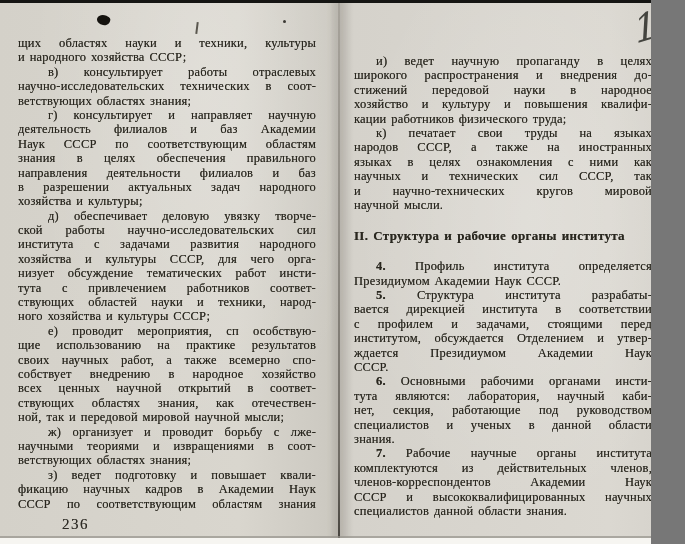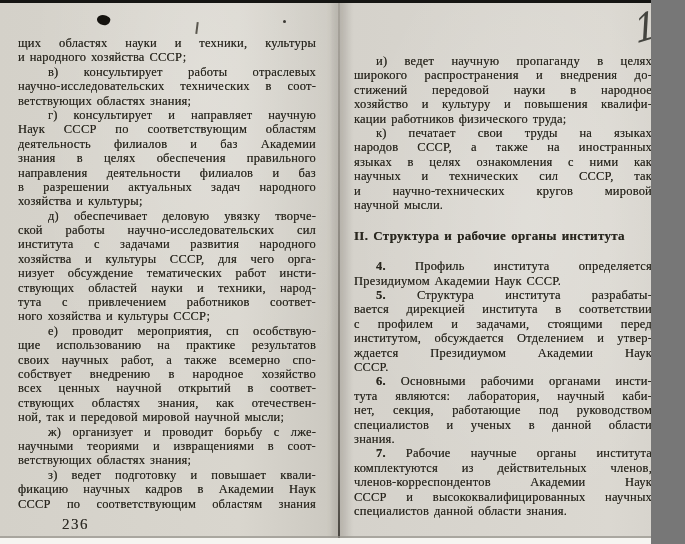--- a/index.html
+++ b/index.html
@@ -74,33 +74,33 @@
 <div id="scan">
 
   <div class="page" id="page-left">
     <div class="text-col" id="text-left">
         <div class="line">щих областях науки и техники, культуры</div>
         <div class="line last">и народного хозяйства СССР;</div>
         <div class="line indent">в) консультирует работы отраслевых</div>
         <div class="line">научно-исследовательских технических в соот-</div>
         <div class="line last">ветствующих областях знания;</div>
         <div class="line indent">г) консультирует и направляет научную</div>
+        <div class="line">деятельность филиалов и баз Академии</div>
         <div class="line">Наук СССР по соответствующим областям</div>
-        <div class="line">деятельность филиалов и баз Академии</div>
         <div class="line">знания в целях обеспечения правильного</div>
         <div class="line">направления деятельности филиалов и баз</div>
         <div class="line">в разрешении актуальных задач народного</div>
         <div class="line last">хозяйства и культуры;</div>
         <div class="line indent">д) обеспечивает деловую увязку творче-</div>
         <div class="line">ской работы научно-исследовательских сил</div>
         <div class="line">института с задачами развития народного</div>
         <div class="line">хозяйства и культуры СССР, для чего орга-</div>
         <div class="line">низует обсуждение тематических работ инсти-</div>
+        <div class="line">тута с привлечением работников соответ-</div>
         <div class="line">ствующих областей науки и техники, народ-</div>
-        <div class="line">тута с привлечением работников соответ-</div>
         <div class="line last">ного хозяйства и культуры СССР;</div>
         <div class="line indent">е) проводит мероприятия, сп особствую-</div>
         <div class="line">щие использованию на практике результатов</div>
         <div class="line">своих научных работ, а также всемерно спо-</div>
         <div class="line">собствует внедрению в народное хозяйство</div>
         <div class="line">всех ценных научной открытий в соответ-</div>
         <div class="line">ствующих областях знания, как отечествен-</div>
         <div class="line last">ной, так и передовой мировой научной мысли;</div>
         <div class="line indent">ж) организует и проводит борьбу с лже-</div>
         <div class="line">научными теориями и извращениями в соот-</div>

